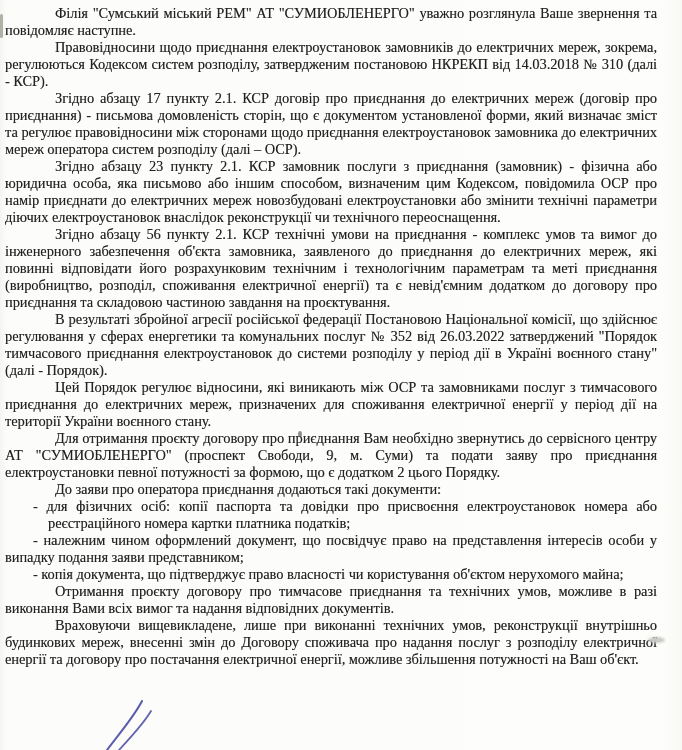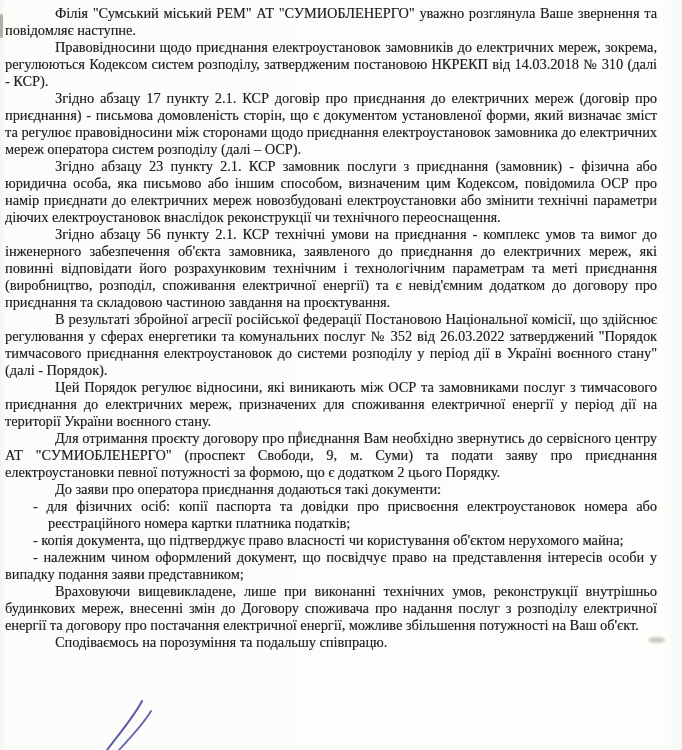--- a/index.html
+++ b/index.html
@@ -72,24 +72,24 @@
   <p>Філія "Сумський міський РЕМ" АТ "СУМИОБЛЕНЕРГО" уважно розглянула Ваше звернення та повідомляє наступне.</p>
   <p>Правовідносини щодо приєднання електроустановок замовників до електричних мереж, зокрема, регулюються Кодексом систем розподілу, затвердженим постановою НКРЕКП від 14.03.2018 № 310 (далі - КСР).</p>
   <p>Згідно абзацу 17 пункту 2.1. КСР договір про приєднання до електричних мереж (договір про приєднання) - письмова домовленість сторін, що є документом установленої форми, який визначає зміст та регулює правовідносини між сторонами щодо приєднання електроустановок замовника до електричних мереж оператора систем розподілу (далі – ОСР).</p>
   <p>Згідно абзацу 23 пункту 2.1. КСР замовник послуги з приєднання (замовник) - фізична або юридична особа, яка письмово або іншим способом, визначеним цим Кодексом, повідомила ОСР про намір приєднати до електричних мереж новозбудовані електроустановки або змінити технічні параметри діючих електроустановок внаслідок реконструкції чи технічного переоснащення.</p>
   <p>Згідно абзацу 56 пункту 2.1. КСР технічні умови на приєднання - комплекс умов та вимог до інженерного забезпечення об'єкта замовника, заявленого до приєднання до електричних мереж, які повинні відповідати його розрахунковим технічним і технологічним параметрам та меті приєднання (виробництво, розподіл, споживання електричної енергії) та є невід'ємним додатком до договору про приєднання та складовою частиною завдання на проєктування.</p>
   <p>В результаті збройної агресії російської федерації Постановою Національної комісії, що здійснює регулювання у сферах енергетики та комунальних послуг  № 352 від 26.03.2022 затверджений "Порядок тимчасового приєднання електроустановок до системи розподілу у період дії в Україні воєнного стану" (далі - Порядок).</p>
   <p>Цей Порядок регулює відносини, які виникають між ОСР та замовниками послуг з тимчасового приєднання до електричних мереж, призначених для споживання електричної енергії у період дії на території України воєнного стану.</p>
   <p>Для отримання проєкту договору про приєднання Вам необхідно звернутись до сервісного центру АТ "СУМИОБЛЕНЕРГО" (проспект Свободи, 9, м. Суми) та подати заяву про приєднання електроустановки певної потужності за формою, що є додатком 2 цього Порядку.</p>
   <p>До заяви про оператора приєднання додаються такі документи:</p>
   <p class="hang">- для фізичних осіб: копії паспорта та довідки про присвоєння електроустановок номера або реєстраційного номера картки платника податків;</p>
+  <p class="bullet">- належним чином оформлений документ, що посвідчує право на представлення інтересів особи у випадку подання заяви представником;</p>
   <p class="bullet">- копія документа, що підтверджує право власності чи користування об'єктом нерухомого майна;</p>
-  <p class="bullet">- належним чином оформлений документ, що посвідчує право на представлення інтересів особи у випадку подання заяви представником;</p>
+  <p>Отримання проєкту договору про тимчасове приєднання та технічних умов, можливе в разі виконання Вами всіх вимог та надання відповідних документів.</p>
   <p>Враховуючи вищевикладене, лише при виконанні технічних умов, реконструкції внутрішньо будинкових мереж, внесенні змін до Договору споживача про надання послуг з розподілу електричної енергії та договору про постачання електричної енергії, можливе збільшення потужності на Ваш об'єкт.</p>
-  <p>Сподіваємось на порозуміння та подальшу співпрацю.</p>
 
   <svg class="pen-stroke" viewBox="0 0 90 57" xmlns="http://www.w3.org/2000/svg" aria-hidden="true">
     <path d="M57,8 C50,22 38,36 22,57" fill="none" stroke="#3d3f9f" stroke-width="2" stroke-linecap="round" opacity="0.85"></path>
     <path d="M66,18 C59,30 48,42 34,57" fill="none" stroke="#3d3f9f" stroke-width="1.8" stroke-linecap="round" opacity="0.8"></path>
   </svg>
 
   <div class="artifact-left"></div>
   <div class="artifact-right"></div>
   <div class="speckle"></div>
 

